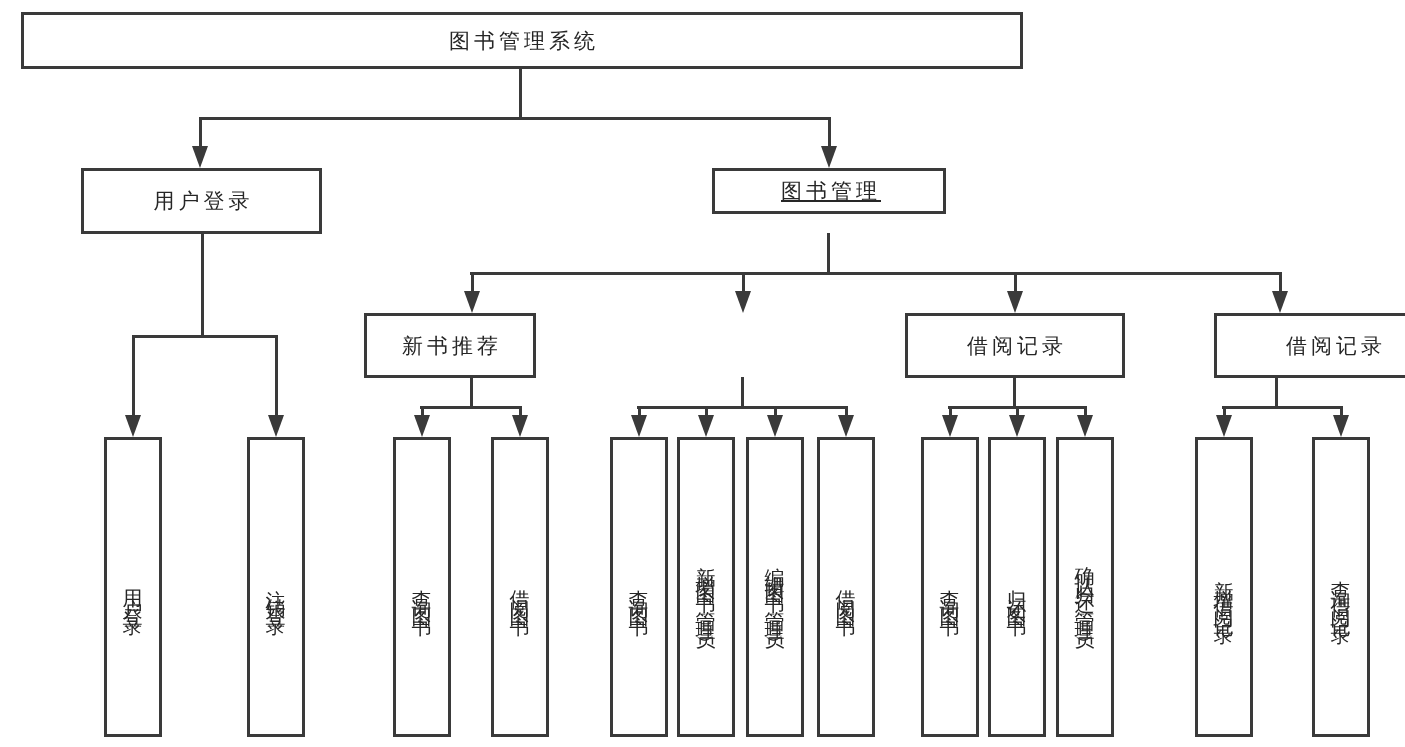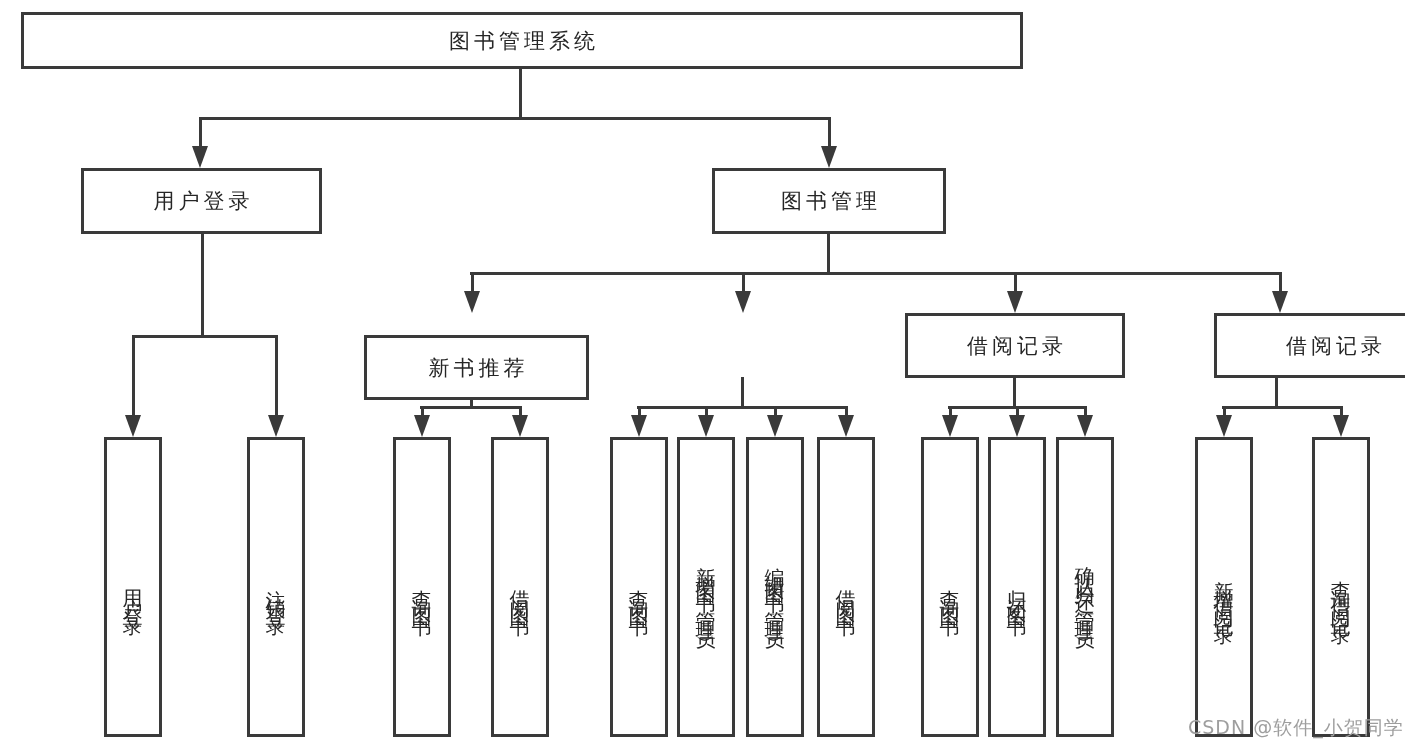--- a/index.html
+++ b/index.html
@@ -115,23 +115,23 @@
   <div class="arrow" style="left:838px;top:415px;"></div>
   <div class="arrow" style="left:942px;top:415px;"></div>
   <div class="arrow" style="left:1009px;top:415px;"></div>
   <div class="arrow" style="left:1077px;top:415px;"></div>
   <div class="arrow" style="left:1216px;top:415px;"></div>
   <div class="arrow" style="left:1333px;top:415px;"></div>
 
   <div class="node hnode" style="left:21px;top:12px;width:1002px;height:57px;">图书管理系统</div>
 
   <div class="node hnode" style="left:81px;top:168px;width:241px;height:66px;">用户登录</div>
-  <div class="node hnode" style="left:712px;top:168px;width:234px;height:66px;">图书管理</div>
+  <div class="node hnode" style="left:712px;top:168px;width:234px;height:46px;text-decoration:underline;">图书管理</div>
 
-  <div class="node hnode" style="left:364px;top:313px;width:225px;height:65px;margin-top:22px;">新书推荐</div>
+  <div class="node hnode" style="left:364px;top:313px;width:172px;height:65px;">新书推荐</div>
   <div class="node hnode" style="left:905px;top:313px;width:220px;height:65px;">借阅记录</div>
   <div class="node hnode" style="left:1214px;top:313px;width:240px;height:65px;">借阅记录</div>
 
   <div class="node vnode" style="left:104px;top:437px;width:58px;height:300px;">用户登录</div>
   <div class="node vnode" style="left:247px;top:437px;width:58px;height:300px;">注销登录</div>
 
   <div class="node vnode" style="left:393px;top:437px;width:58px;height:300px;">查询图书</div>
   <div class="node vnode" style="left:491px;top:437px;width:58px;height:300px;">借阅图书</div>
 
   <div class="node vnode" style="left:610px;top:437px;width:58px;height:300px;">查询图书</div>
@@ -139,15 +139,14 @@
   <div class="node vnode" style="left:746px;top:437px;width:58px;height:300px;">编辑图书（管理员）</div>
   <div class="node vnode" style="left:817px;top:437px;width:58px;height:300px;">借阅图书</div>
 
   <div class="node vnode" style="left:921px;top:437px;width:58px;height:300px;">查询图书</div>
   <div class="node vnode" style="left:988px;top:437px;width:58px;height:300px;">归还图书</div>
   <div class="node vnode" style="left:1056px;top:437px;width:58px;height:300px;">确认归还（管理员）</div>
 
   <div class="node vnode" style="left:1195px;top:437px;width:58px;height:300px;">新增借阅记录</div>
   <div class="node vnode" style="left:1312px;top:437px;width:58px;height:300px;">查询借阅记录</div>
 
-  <div class="watermark">CSDN @软件_小贺同学</div>
 
 </div>
 
 </body></html>

